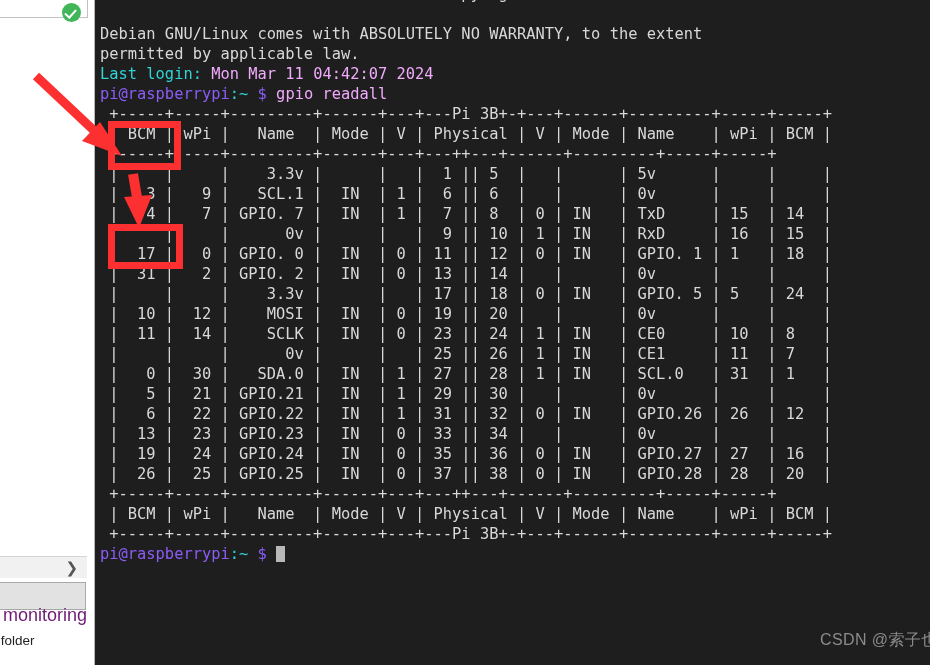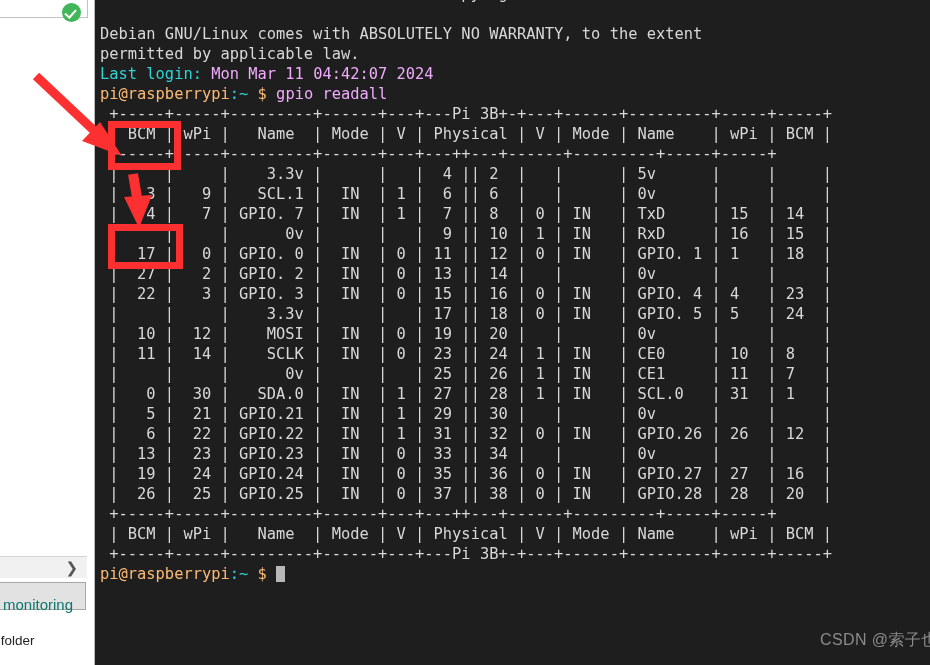--- a/index.html
+++ b/index.html
@@ -61,22 +61,22 @@
     position: absolute; right: 9px; top: 3px;
     font-size: 15px; color: #555555; line-height: 16px;
   }
   #lp-button {
     position: absolute; left: -34px; top: 582px;
     width: 120px; height: 28px;
     background: #e2e2e2;
     border: 1px solid #a8a8a8;
   }
   #lp-button span {
-    position: absolute; left: 36px; top: 13px;
-    font-size: 15px; color: #0f766e; white-space: nowrap;
+    position: absolute; left: 36px; top: 22px;
+    font-size: 18px; color: #701a75; white-space: nowrap;
   }
   #lp-bottom-text { left: -24px; top: 633px; }
 
   
   #terminal {
     position: absolute; left: 95px; top: 0;
     width: 835px; height: 665px;
     background: #1e1e1e;
     overflow: hidden;
   }
@@ -90,21 +90,21 @@
     font-size: 15.4px;
     line-height: 20px;
     letter-spacing: 0px;
     color: #d8d8d8;
     white-space: pre;
     margin: 0;
     padding: 0 16px 0 5px;
     height: 20px;
   }
   .c-cyan { color: #2fd4d4; text-align: right; }
-  .c-green { color: #fdba74; text-align: center; }
+  .c-green { color: #8b5cf6; text-align: center; }
   .c-white { color: #f0abfc; }
   .c-grey { color: #cfcfcf; }
 
   #cursor {
     display: inline-block;
     width: 9px; height: 16px;
     background: #b8b8b8;
     vertical-align: -3px;
   }
 
@@ -166,27 +166,26 @@
 
       <pre class="term-line"><span class="c-cyan">Last login:</span><span class="c-white"> Mon Mar 11 04:42:07 2024</span></pre>
 
       <pre class="term-line"><span class="c-green">pi@raspberrypi</span><span class="c-cyan">:~</span><span class="c-white"> </span><span class="c-green">$</span><span class="c-white"> gpio readall</span></pre>
 
       <pre class="term-line c-grey"> +-----+-----+---------+------+---+---Pi 3B+-+---+------+---------+-----+-----+</pre>
       <pre class="term-line"> | BCM | wPi |   Name  | Mode | V | Physical | V | Mode | Name    | wPi | BCM |</pre>
       <pre class="term-line c-grey"> +-----+-----+---------+------+---+---++---+------+---------+-----+-----+</pre>
 
       <div id="table-body">
-          <pre class="term-line"> |     |     |    3.3v |      |   |  4 || 2  |   |      | 5v      |     |     |</pre>
+          <pre class="term-line"> |     |     |    3.3v |      |   |  1 || 5  |   |      | 5v      |     |     |</pre>
           <pre class="term-line"> |   3 |   9 |   SCL.1 |  IN  | 1 |  6 || 6  |   |      | 0v      |     |     |</pre>
           <pre class="term-line"> |   4 |   7 | GPIO. 7 |  IN  | 1 |  7 || 8  | 0 | IN   | TxD     | 15  | 14  |</pre>
           <pre class="term-line"> |     |     |      0v |      |   |  9 || 10 | 1 | IN   | RxD     | 16  | 15  |</pre>
           <pre class="term-line"> |  17 |   0 | GPIO. 0 |  IN  | 0 | 11 || 12 | 0 | IN   | GPIO. 1 | 1   | 18  |</pre>
-          <pre class="term-line"> |  27 |   2 | GPIO. 2 |  IN  | 0 | 13 || 14 |   |      | 0v      |     |     |</pre>
-          <pre class="term-line"> |  22 |   3 | GPIO. 3 |  IN  | 0 | 15 || 16 | 0 | IN   | GPIO. 4 | 4   | 23  |</pre>
+          <pre class="term-line"> |  31 |   2 | GPIO. 2 |  IN  | 0 | 13 || 14 |   |      | 0v      |     |     |</pre>
           <pre class="term-line"> |     |     |    3.3v |      |   | 17 || 18 | 0 | IN   | GPIO. 5 | 5   | 24  |</pre>
           <pre class="term-line"> |  10 |  12 |    MOSI |  IN  | 0 | 19 || 20 |   |      | 0v      |     |     |</pre>
           <pre class="term-line"> |  11 |  14 |    SCLK |  IN  | 0 | 23 || 24 | 1 | IN   | CE0     | 10  | 8   |</pre>
           <pre class="term-line"> |     |     |      0v |      |   | 25 || 26 | 1 | IN   | CE1     | 11  | 7   |</pre>
           <pre class="term-line"> |   0 |  30 |   SDA.0 |  IN  | 1 | 27 || 28 | 1 | IN   | SCL.0   | 31  | 1   |</pre>
           <pre class="term-line"> |   5 |  21 | GPIO.21 |  IN  | 1 | 29 || 30 |   |      | 0v      |     |     |</pre>
           <pre class="term-line"> |   6 |  22 | GPIO.22 |  IN  | 1 | 31 || 32 | 0 | IN   | GPIO.26 | 26  | 12  |</pre>
           <pre class="term-line"> |  13 |  23 | GPIO.23 |  IN  | 0 | 33 || 34 |   |      | 0v      |     |     |</pre>
           <pre class="term-line"> |  19 |  24 | GPIO.24 |  IN  | 0 | 35 || 36 | 0 | IN   | GPIO.27 | 27  | 16  |</pre>
           <pre class="term-line"> |  26 |  25 | GPIO.25 |  IN  | 0 | 37 || 38 | 0 | IN   | GPIO.28 | 28  | 20  |</pre>

